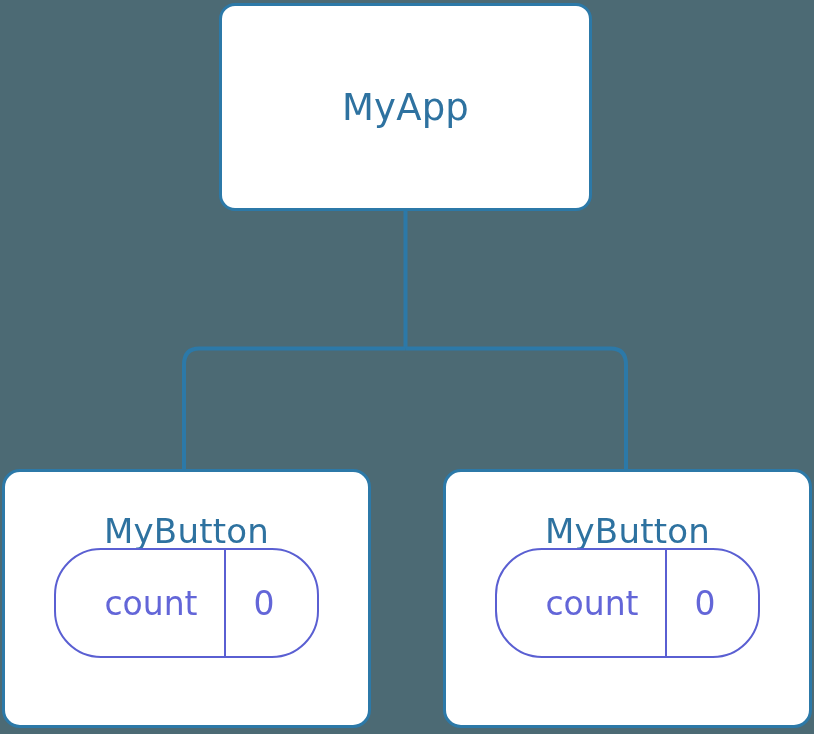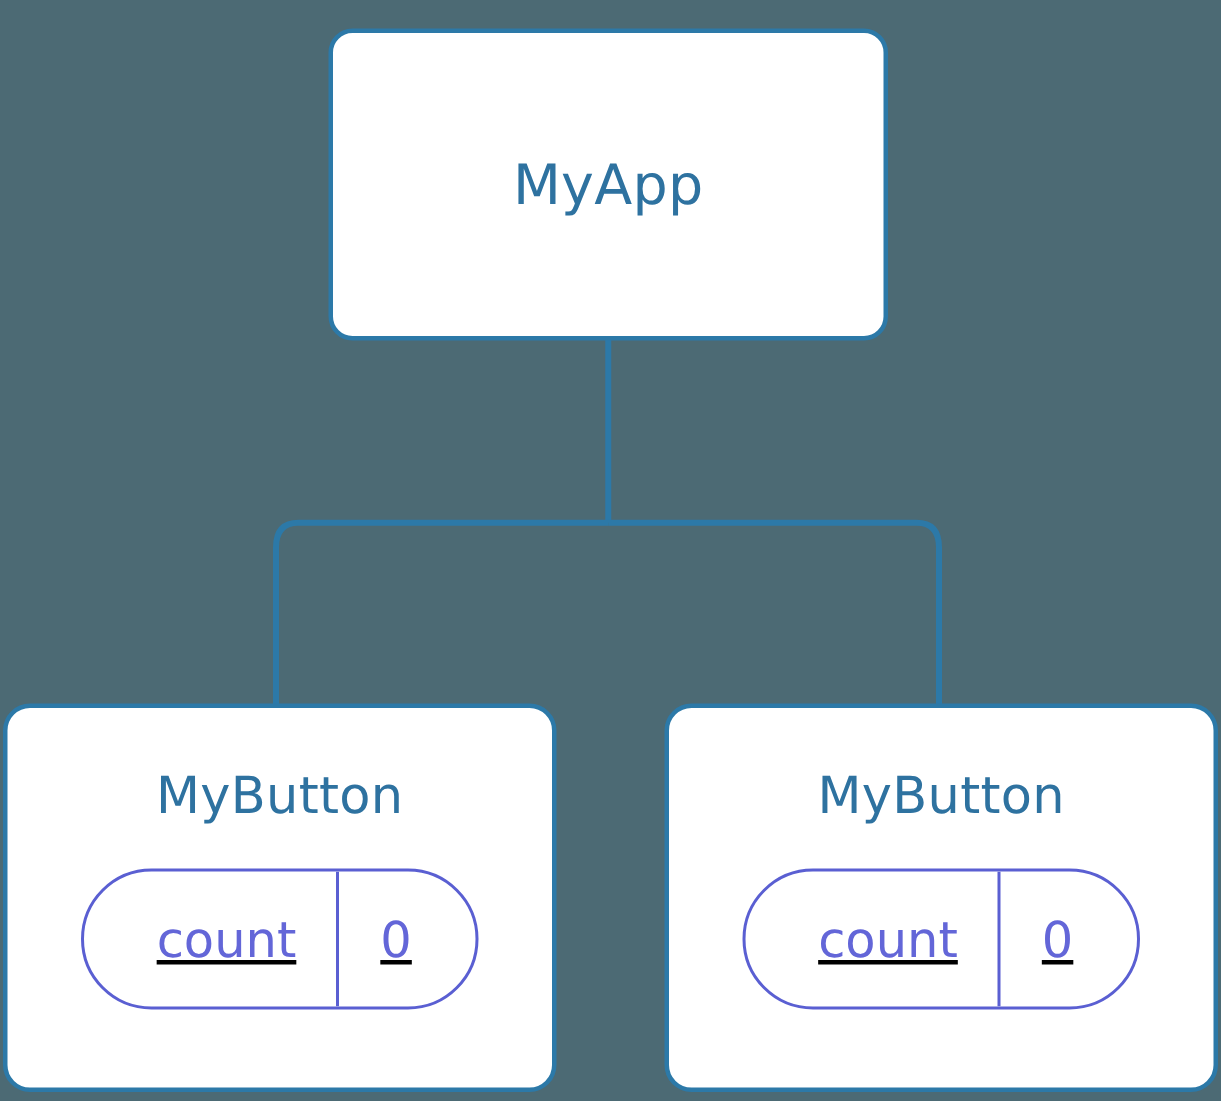--- a/index.html
+++ b/index.html
@@ -42,21 +42,20 @@
     align-items: center;
     justify-content: center;
   }
 
   .node-root {
     left: 219px;
     top: 3px;
     width: 373px;
     height: 208px;
     border-radius: 16px;
-    margin-top: 16px;
   }
 
   .node-child-left {
     left: 2px;
     top: 469px;
     width: 369px;
     height: 259px;
     justify-content: flex-start;
     padding-top: 42px;
   }
@@ -79,30 +78,28 @@
     white-space: nowrap;
   }
 
   .node-child-left .node-title,
   .node-child-right .node-title {
     font-size: 34px;
   }
 
   
   .pill {
-    margin-top: 31px;
     box-sizing: border-box;
-    height: 94px;
+    height: 110px;
     border: 2px solid #5a5fd2;
     border-radius: 47px;
     display: flex;
     align-items: stretch;
     background: transparent;
     overflow: hidden;
-    text-decoration: underline;
   }
 
   .pill-key {
     display: flex;
     align-items: center;
     justify-content: center;
     padding: 0 26px 0 48px;
     color: #6366d8;
     font-size: 33px;
     line-height: 1;

